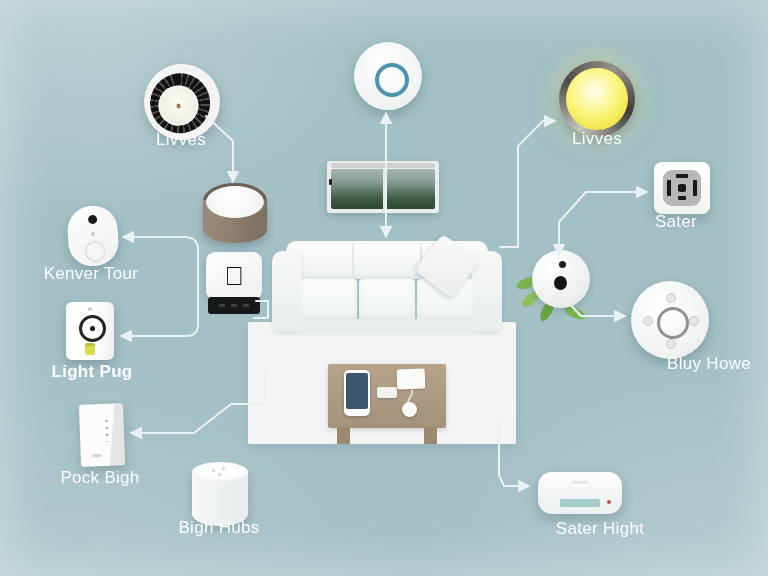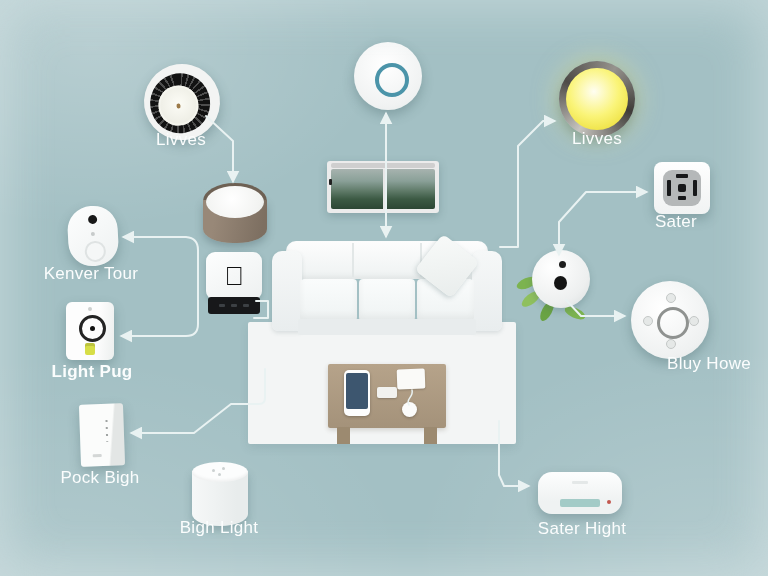--- a/index.html
+++ b/index.html
@@ -278,17 +278,17 @@
       <path d="M412,390 C414,397 405,399 409,405" stroke-width="1.5"></path>
     </g>
   </svg>
 
   <div class="lbl" style="left:181px;top:130px;">Livves</div>
   <div class="lbl" style="left:597px;top:129px;">Livves</div>
   <div class="lbl" style="left:676px;top:212px;">Sater</div>
   <div class="lbl" style="left:91px;top:264px;">Kenver Tour</div>
   <div class="lbl" style="left:92px;top:362px;font-weight:bold;">Light Pug</div>
   <div class="lbl" style="left:100px;top:468px;">Pock Bigh</div>
-  <div class="lbl" style="left:219px;top:518px;">Bigh Light</div>
+  <div class="lbl" style="left:219px;top:518px;">Bigh Hubs</div>
   <div class="lbl" style="left:681px;top:354px;margin-left:28px;">Bluy Howe</div>
-  <div class="lbl" style="left:582px;top:519px;">Sater Hight</div>
+  <div class="lbl" style="left:600px;top:519px;">Sater Hight</div>
 
 </div>
 
 </body></html>

